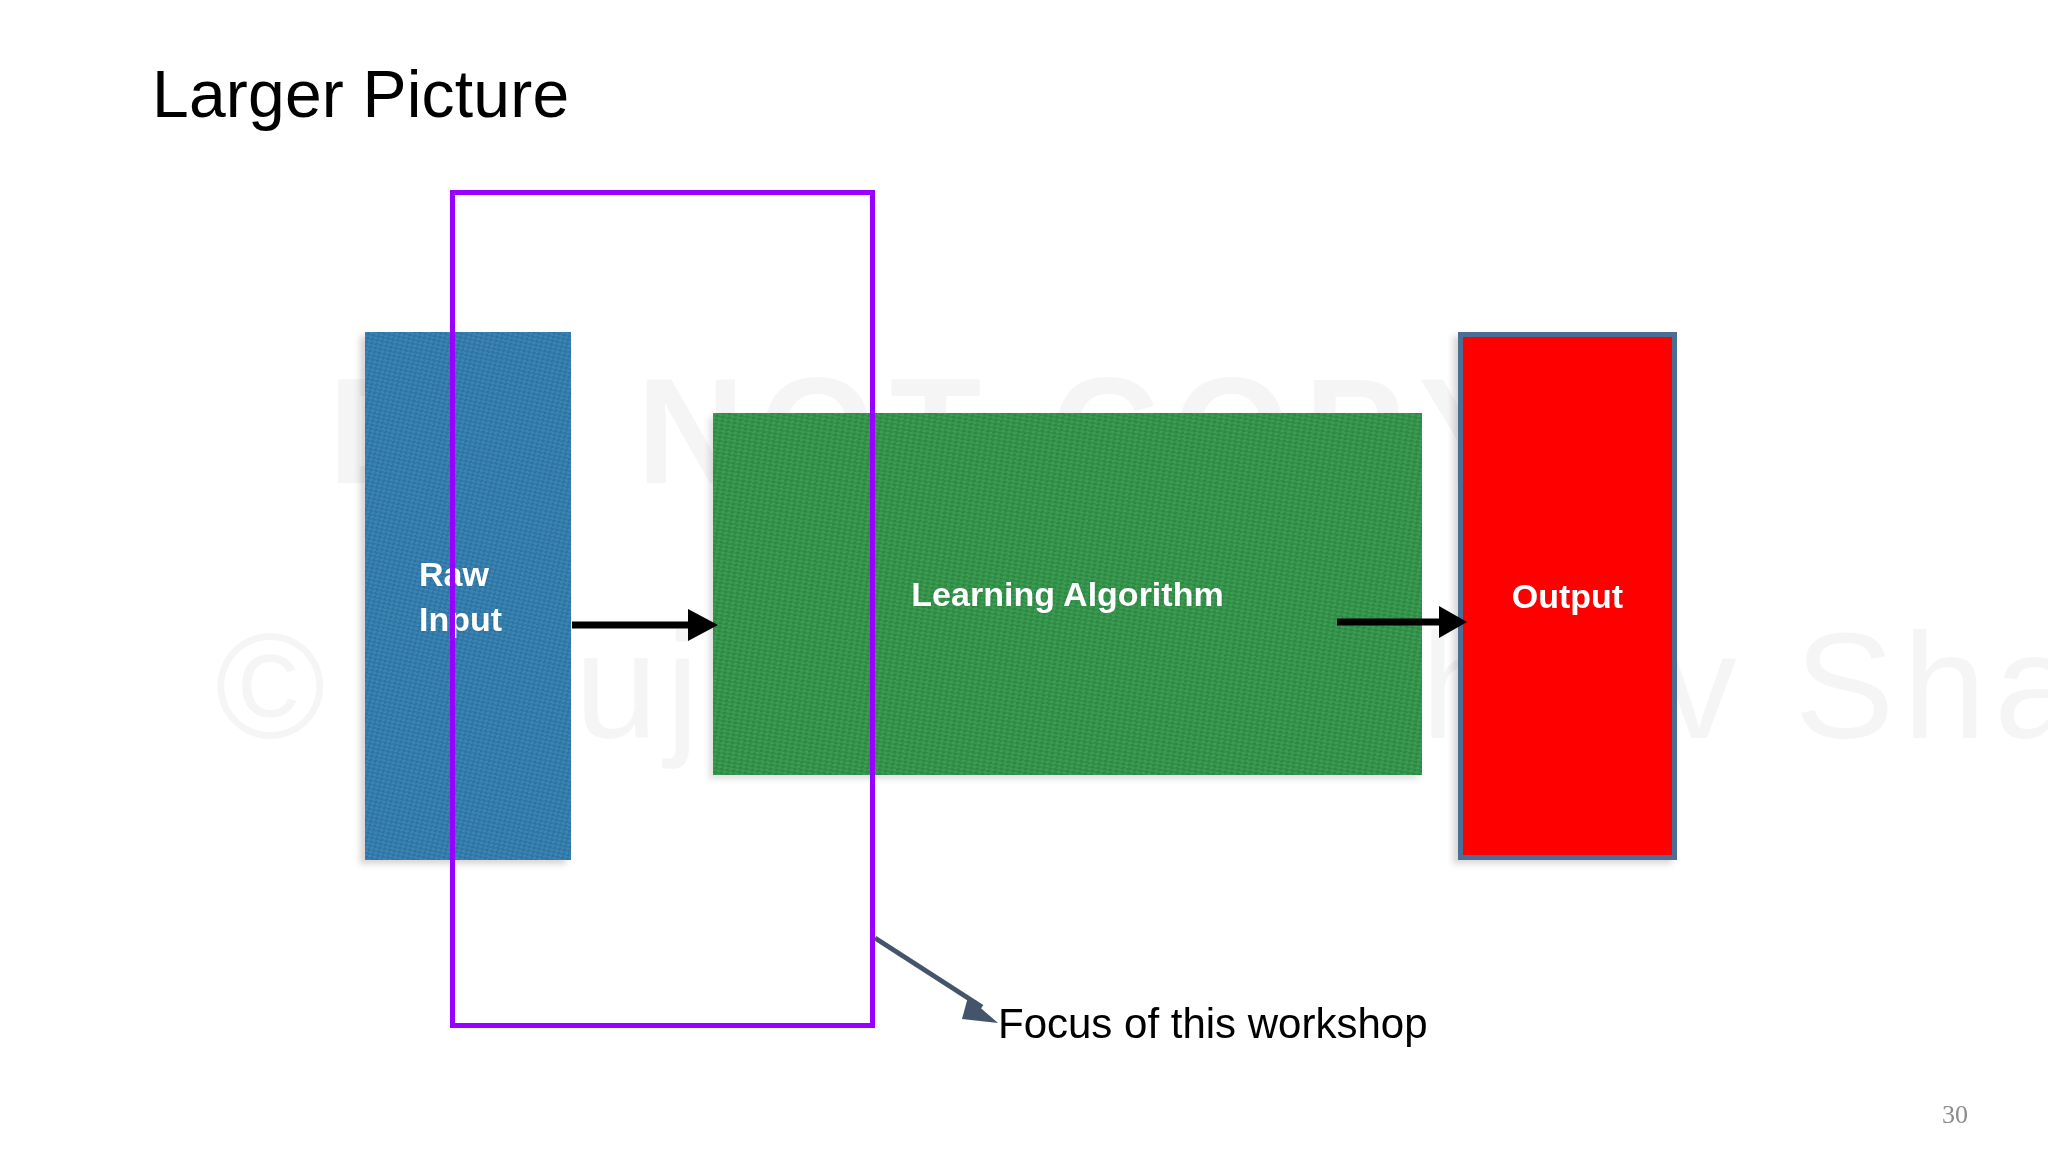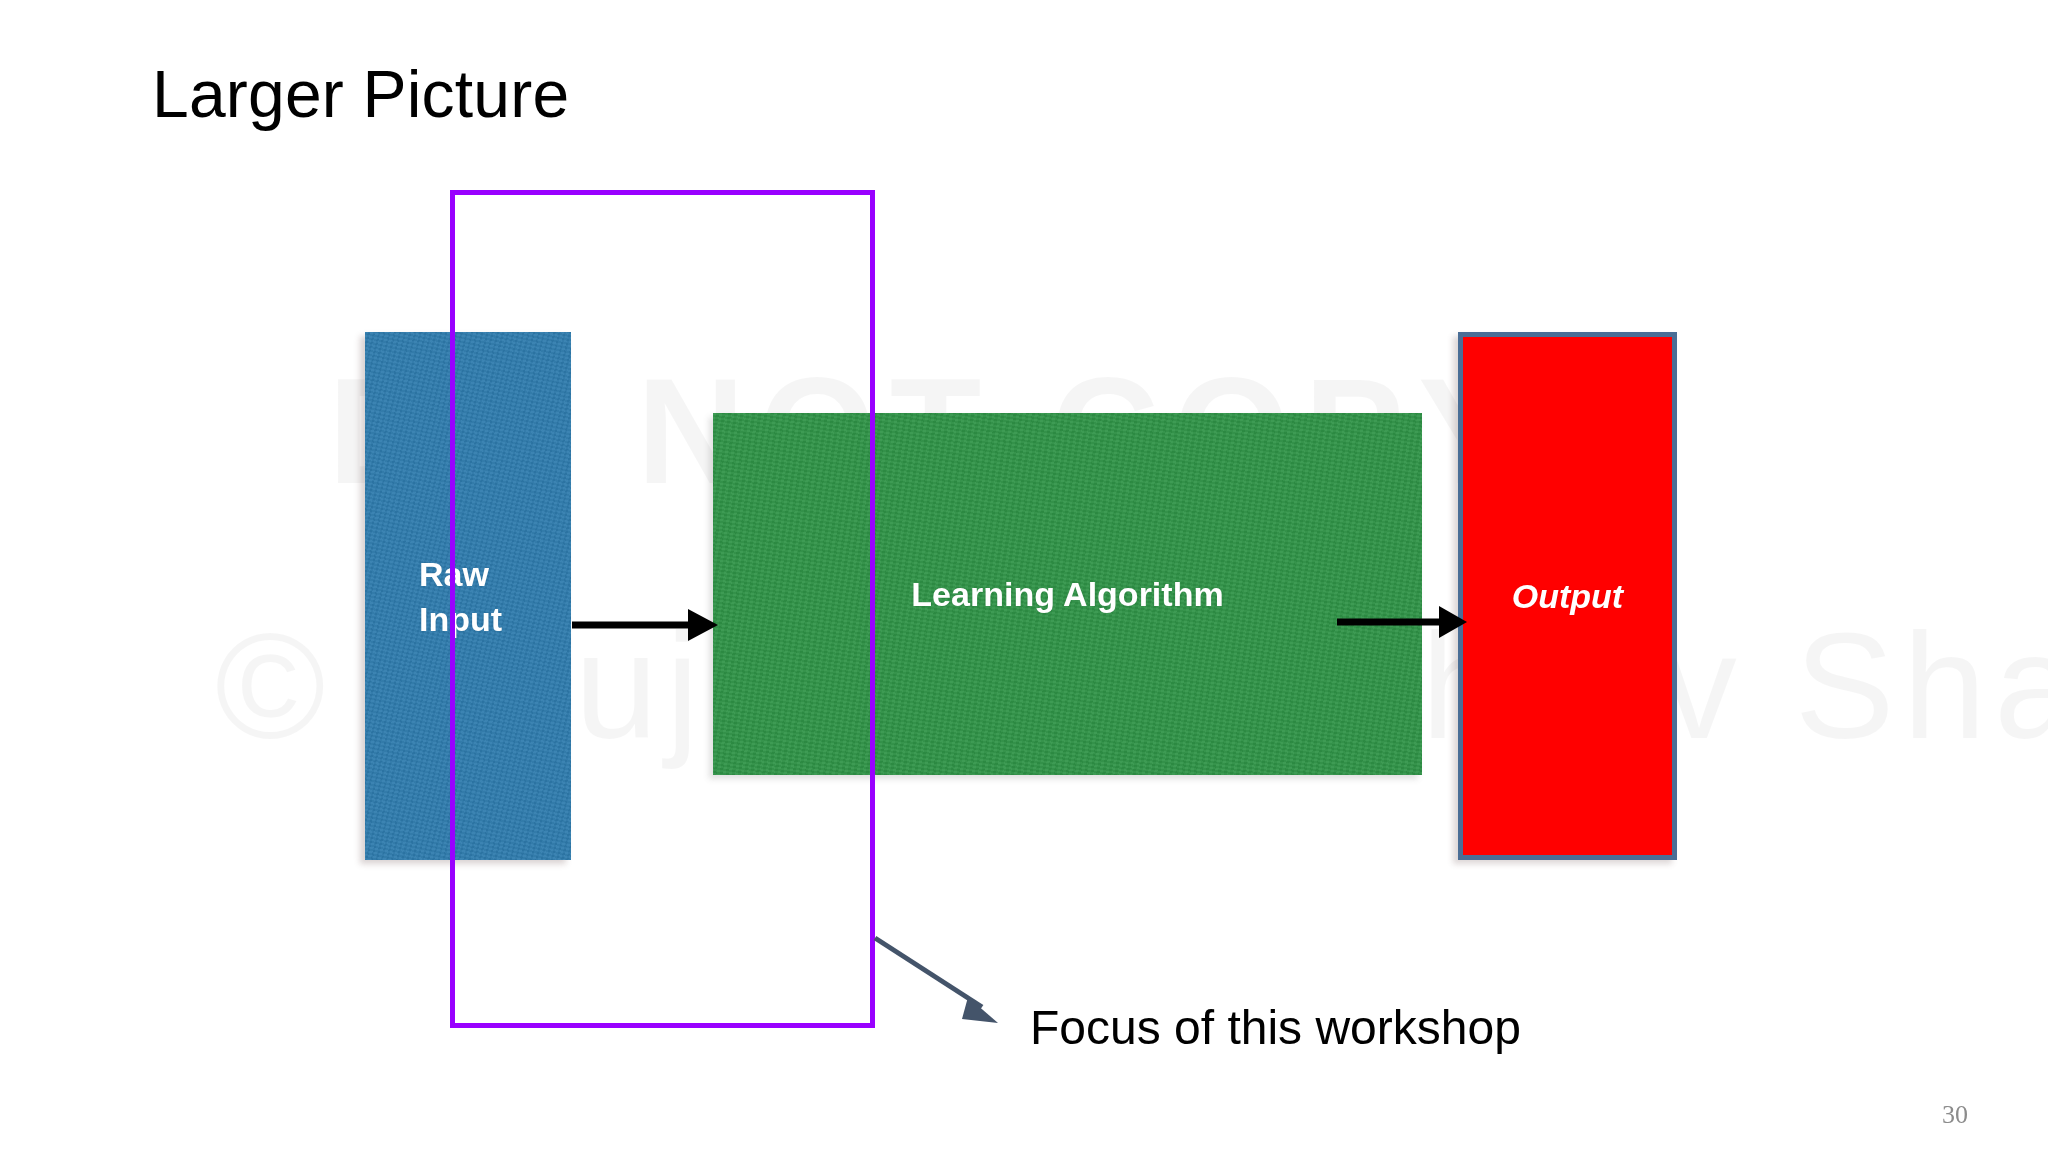--- a/index.html
+++ b/index.html
@@ -104,21 +104,20 @@
 
   #box-output {
     left: 1458px;
     top: 332px;
     width: 219px;
     height: 528px;
     background-color: #FF0000;
     border: 5px solid #4A6E96;
     box-shadow: -5px 4px 6px rgba(90,60,60,0.20);
     justify-content: center;
-    font-style: italic;
   }
   #box-output .box-label {
     font-size: 34px;
     text-align: center;
     text-shadow: 0 0 2px rgba(0,0,0,0.12);
   }
 
   
   #focus-rect {
     position: absolute;
@@ -135,24 +134,23 @@
   .flow-arrow { position: absolute; }
   #arrow-input-to-algo { left: 570px; top: 600px; }
   #arrow-algo-to-output { left: 1335px; top: 596px; }
 
   
   #callout-arrow { position: absolute; left: 872px; top: 935px; }
   #callout-label {
     position: absolute;
     left: 998px;
     top: 1000px;
-    font-size: 48px;
+    font-size: 42px;
     color: #000000;
     white-space: nowrap;
-    margin-left: 32px;
   }
 
   
   #page-number {
     position: absolute;
     right: 80px;
     bottom: 22px;
     font-family: "Liberation Serif", serif;
     font-size: 26px;
     color: #8C8C8C;

